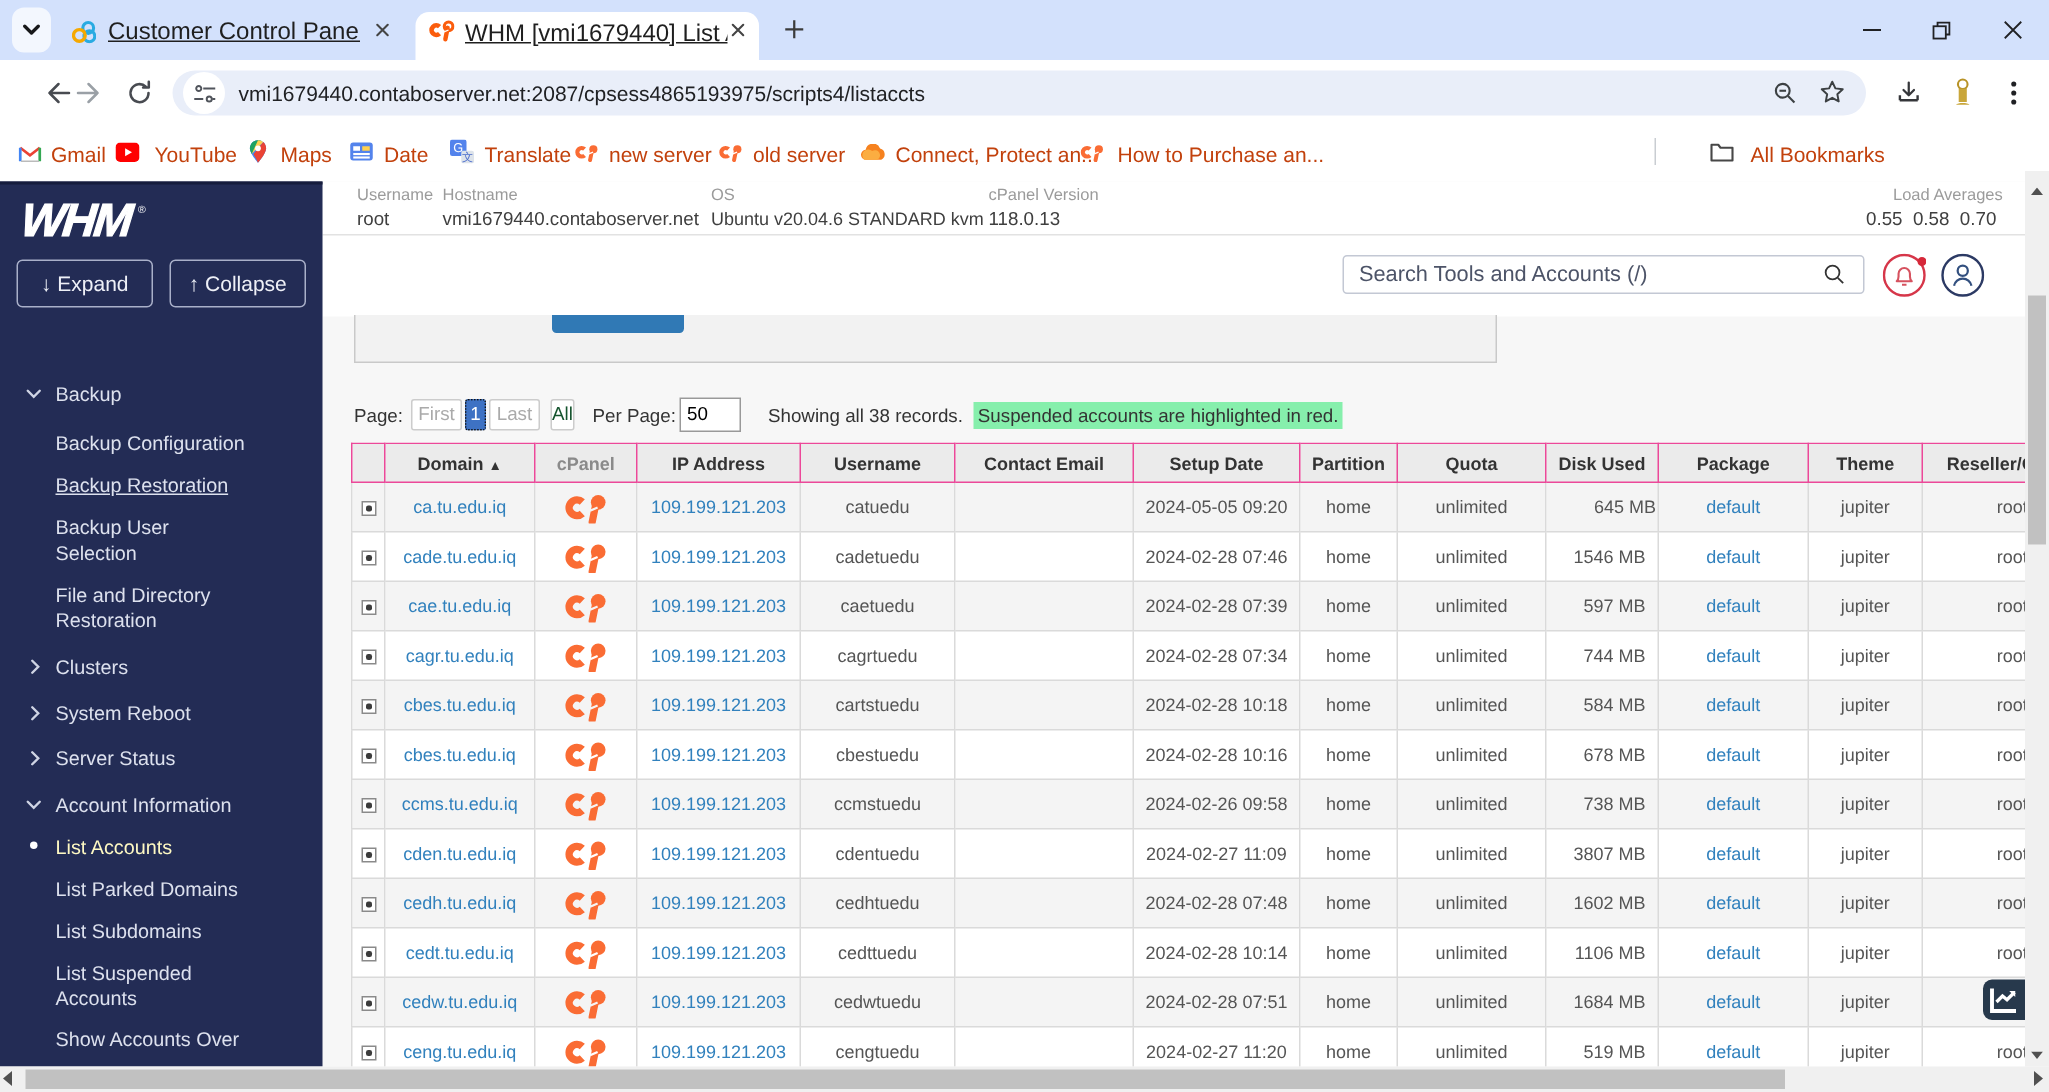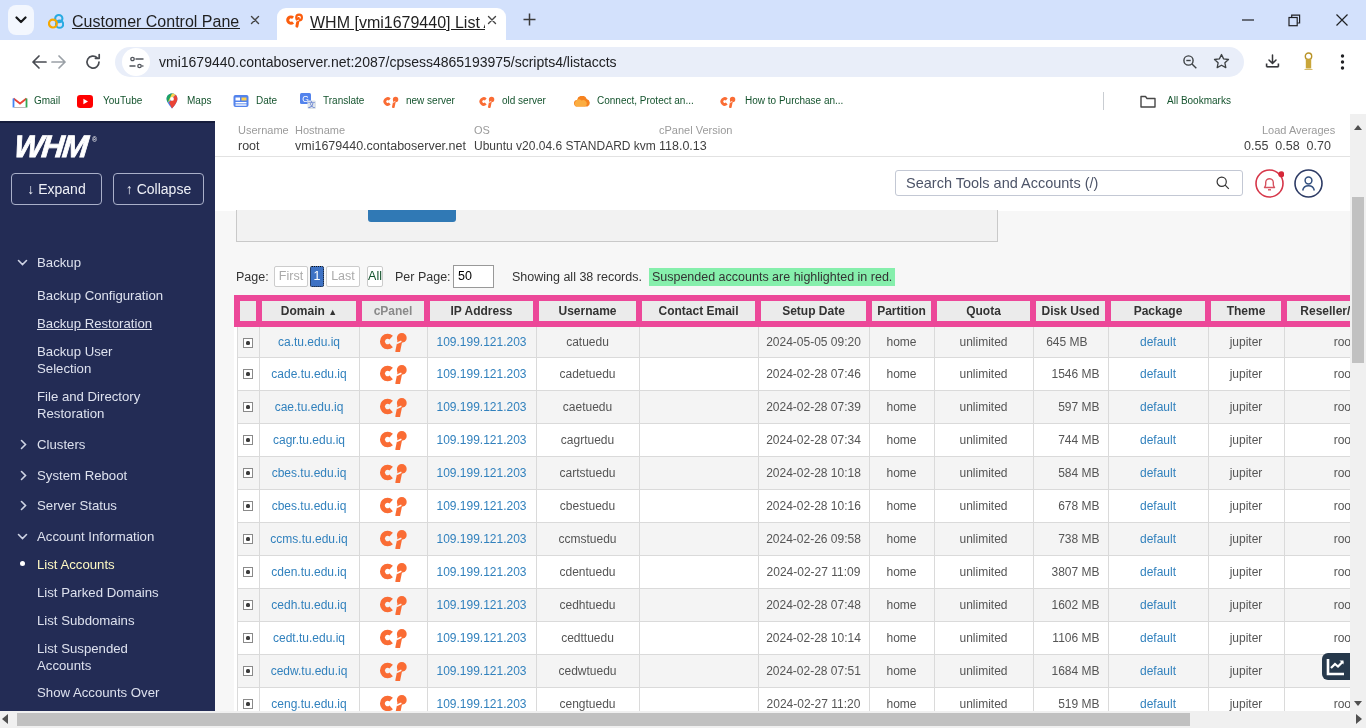--- a/index.html
+++ b/index.html
@@ -5,38 +5,38 @@
 * { margin:0; padding:0; box-sizing:border-box; }
 html,body { width:1366px; height:728px; overflow:hidden; font-family:"Liberation Sans", sans-serif; background:#fff; }
 .abs { position:absolute; }
 #tabstrip { position:absolute; left:0; top:0; width:1366px; height:40px; background:#d3e1fc; }
 #activetab { position:absolute; left:277px; top:8px; width:229px; height:32px; background:#fff; border-radius:9px 9px 0 0; }
 .tabtitle { position:absolute; font-size:16px; color:#1f1f1f; white-space:nowrap; overflow:hidden;text-decoration:underline; }
 #toolbar { position:absolute; left:0; top:40px; width:1366px; height:44px; background:#fff; }
 #urlpill { position:absolute; left:115px; top:47px; width:1129px; height:30px; border-radius:15px; background:#e9eef9; }
 #urltext { position:absolute; left:159px; top:47px; height:30px; line-height:30px; font-size:14px; color:#202124; }
 #bmbar { position:absolute; left:0; top:84px; width:1366px; height:37px; background:#fff; }
-.bmt { position:absolute; top:95px; font-size:10px; color:#14532d; white-space:nowrap; }
+.bmt { position:absolute; top:95px; font-size:14px; color:#c2410c; white-space:nowrap; }
 #whmbg { position:absolute; left:0; top:121px; width:1350px; height:590px; background:#f7f7f7; }
 #whmhead { position:absolute; left:215px; top:121px; width:1135px; height:90px; background:#fff; }
 .lbl { position:absolute; font-size:11px; color:#9b9b9b; white-space:nowrap; }
 .val { position:absolute; font-size:12.5px; color:#3f3f3f; white-space:nowrap; }
 #whmsearch { position:absolute; left:895px; top:170px; width:348px; height:26px; border:1px solid #c3c8d4; border-radius:3px; background:#fff; font-size:14.5px; color:#4d5468; line-height:24px; padding-left:10px; }
 #sidebar { position:absolute; left:0; top:121px; width:215px; height:590px; background:#232c55; color:#e6e9f2; }
 #sidebar::before { content:""; position:absolute; left:0; top:0; width:215px; height:2px; background:#161d3d; }
 .sbtn { position:absolute; width:91px; height:32px; border:1px solid #a9b0c9; border-radius:4px; color:#eef0f7; font-size:14px; line-height:30px; text-align:center; }
 #sbsearch { position:absolute; left:11px; top:95px; width:193px; height:28px; background:#e3e4e9; border-radius:4px; color:#424c6d; font-size:14.5px; line-height:28px; padding-left:10px; }
 .nav { position:absolute; left:37px; font-size:13.2px; color:#dde1ee; white-space:nowrap; }
 #formpanel { position:absolute; left:236px; top:210px; width:762px; height:32px; background:#f2f2f2; border:1px solid #c9c9c9; border-top:none; }
 #bluebtn { position:absolute; left:368px; top:210px; width:88px; height:12px; background:#3079b5; border-radius:0 0 3px 3px; }
 .pg { position:absolute; font-size:12.5px; color:#333; white-space:nowrap; }
 .pgbox { position:absolute; top:266px; height:21px; border:1px solid #ccc; background:#fff; font-size:12.5px; line-height:18px; text-align:center; border-radius:2px; }
 #tablewrap { position:absolute; left:234px; top:295px; width:1116px; height:416px; overflow:hidden; }
 table { border-collapse:collapse; table-layout:fixed; width:1167px; background:#fff; }
-th { background:#ebebeb; border:6px solid #ec4899; font-size:12px; color:#333; font-weight:bold; height:26px; padding:0; }
+th { background:#ebebeb; border:1px solid #ec4899; font-size:12px; color:#333; font-weight:bold; height:26px; padding:0; }
 td { border:1px solid #dadada; font-size:12px; color:#555; height:33px; text-align:center; overflow:hidden; white-space:nowrap; padding:0; }
 tr.odd td { background:#f4f4f4; color:#555; } tr.odd .cpl { color:#f4f4f4; }
 tr.even td { background:#fff; } tr.even .cpl { color:#fff; }
 .lnk { color:#3181bd; }
 .exp { display:inline-block; width:10px; height:10px; border:1px solid #8a8a8a; background:#fff; position:relative; vertical-align:middle; }
 .exp::before { content:""; position:absolute; left:2px; top:2px; width:4px; height:4px; background:#3c3c3c; border-radius:1.5px; }
 
 .cpl { vertical-align:middle; }
 #vsb { position:absolute; left:1350px; top:114px; width:16px; height:597px; background:#f0f0f0; }
 #vsbthumb { position:absolute; left:1352px; top:197px; width:12px; height:166px; background:#c1c1c1; }
@@ -291,21 +291,21 @@
                 <circle cx="22.8" cy="6.9" r="4.9" fill="#fa6c34" stroke="none"></circle>
                 <path d="M17.4 12.5 l5.0 -2.2" stroke="currentColor" stroke-width="1.5" fill="none"></path>
               </g>
             </svg></td>
           <td><span class="lnk">109.199.121.203</span></td>
           <td>catuedu</td>
           <td></td>
           <td>2024-05-05 09:20</td>
           <td>home</td>
           <td>unlimited</td>
-          <td style="text-align:right;padding-right:20px">645 MB</td>
+          <td style="text-align:right;padding-right:1px">645 MB</td>
           <td><span class="lnk">default</span></td>
           <td>jupiter</td>
           <td>root</td>
         </tr>
 <tr class="even">
           <td><span class="exp"></span></td>
           <td><span class="lnk">cade.tu.edu.iq</span></td>
           <td><svg class="cpl" width="29" height="21" viewBox="0 0 29 21">
               <g stroke="#fa6c34">
                 <path d="M12.2 6.7 A5.2 5.2 0 1 0 12.2 14.3" fill="none" stroke-width="5.0" stroke-linecap="butt"></path>

